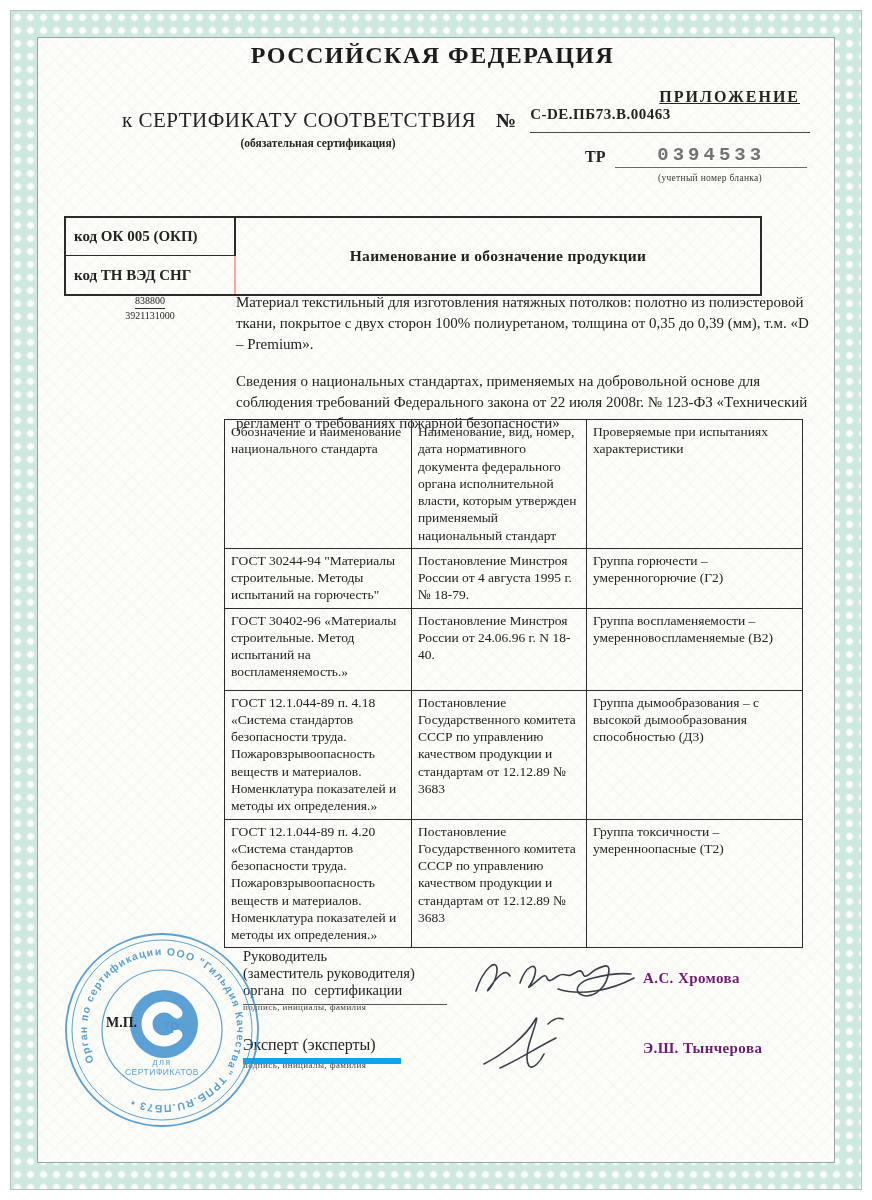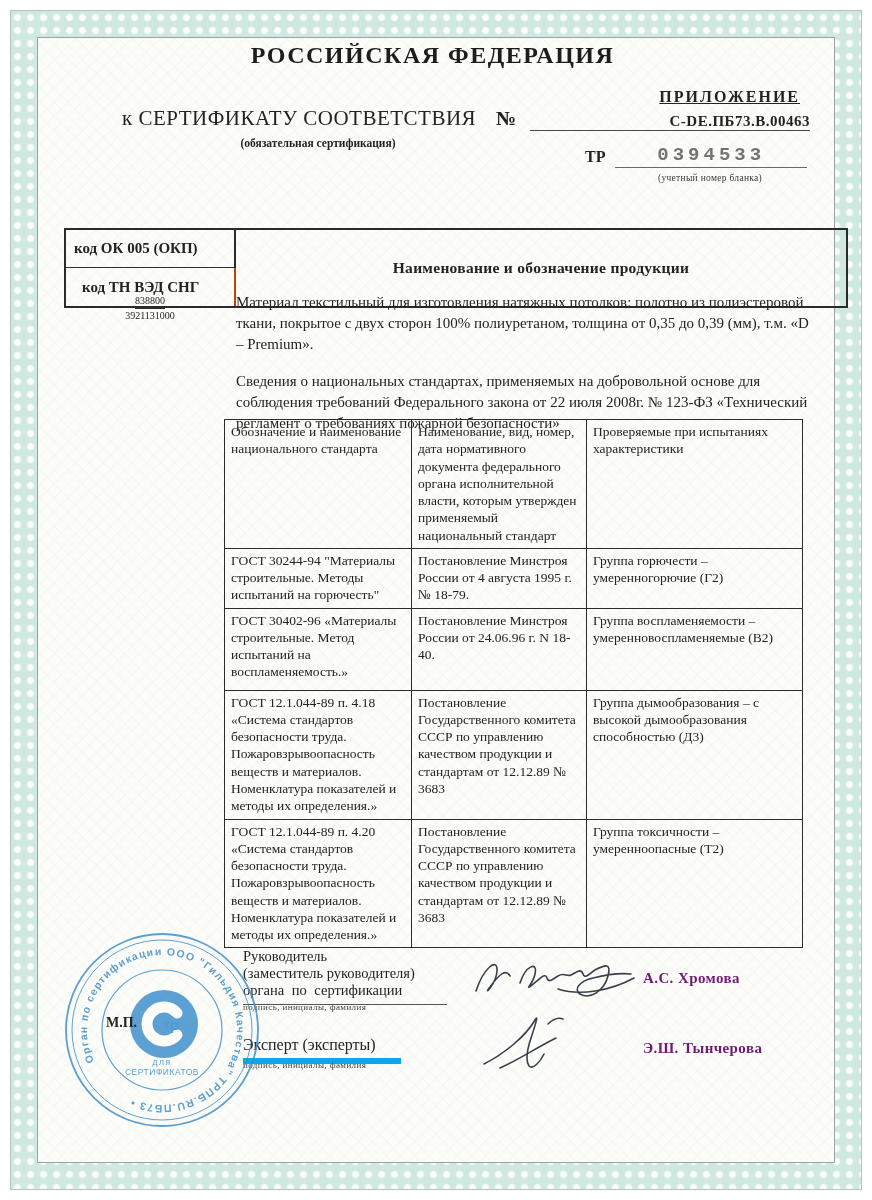--- a/index.html
+++ b/index.html
@@ -30,41 +30,41 @@
   .abs { position:absolute; }
 
   
   .country { left:65px; top:42px; width:735px; text-align:center;
     font-size:24px; font-weight:bold; letter-spacing:1.5px; color:#1d1d1d; }
   .appendix { left:65px; top:88px; width:735px; text-align:right;
     font-size:16px; font-weight:bold; letter-spacing:2px;text-decoration:underline; }
   .cert-line { left:122px; top:106px; width:688px; display:flex; align-items:flex-end; }
   .cert-line .t1 { font-size:21px; font-weight:normal; letter-spacing:.5px; white-space:nowrap; }
   .cert-line .no { font-size:20px; font-weight:bold; margin:0 14px 1px 20px; }
-  .cert-num { flex:1; border-bottom:1.5px solid #4a4a4a; text-align:right;
-    font-size:15px; font-weight:bold; letter-spacing:.5px; padding-bottom:0; }
+  .cert-num { flex:1; border-bottom:1.5px solid #4a4a4a; text-align:left;
+    font-size:15px; font-weight:bold; letter-spacing:.5px; padding-bottom:9px; }
   .subtitle { left:122px; top:137px; width:392px; text-align:center;
     font-size:11.5px; font-weight:bold; }
   .tr-row { left:585px; top:144px; width:222px; display:flex; align-items:flex-end; }
   .tr-row .tr-label { font-size:16px; font-weight:bold; margin-right:10px; padding-bottom:2px; }
   .tr-num { flex:1; border-bottom:1px solid #6a6a6a; text-align:center; padding-bottom:1px;
     font-family:Liberation Mono, monospace; font-weight:bold; font-size:19px;
     color:#737373; letter-spacing:4px; }
   .tr-caption { left:612px; top:173px; width:196px; text-align:center;
     font-size:9.5px; color:#3a3a3a; letter-spacing:.3px; }
 
   
-  .codes-table { left:64px; top:228px; width:784px; height:80px;
+  .codes-table { left:64px; top:216px; width:698px; height:80px;
     border:2px solid #2b2b2b; display:grid; grid-template-columns:170px 1fr;
     grid-template-rows:1fr 1fr; background:transparent; }
   .codes-table .c1 { grid-column:1; grid-row:1; border-right:2px solid #2b2b2b;
     border-bottom:1.5px solid #2b2b2b; display:flex; align-items:center; padding-left:8px;
     font-size:15px; font-weight:bold; }
-  .codes-table .c2 { grid-column:1; grid-row:2; border-right:2px solid #c2410c;
-    display:flex; align-items:center; padding-left:16px; font-size:15px; font-weight:bold; }
+  .codes-table .c2 { grid-column:1; grid-row:2; border-right:2px solid #fca5a5;
+    display:flex; align-items:center; padding-left:8px; font-size:15px; font-weight:bold; }
   .codes-table .c3 { grid-column:2; grid-row:1 / 3; display:flex; align-items:center;
     justify-content:center; font-size:15.5px; font-weight:bold; letter-spacing:.3px; }
 
   .codes { left:64px; top:294px; width:172px; text-align:center; font-size:10px; line-height:1.35; }
   .codes .okp { display:inline-block; border-bottom:1px solid #2b2b2b; }
 
   .para { left:236px; width:576px; font-size:15px; line-height:1.4; text-align:left; }
   .para1 { top:292px; }
   .para2 { top:371px; }
 

